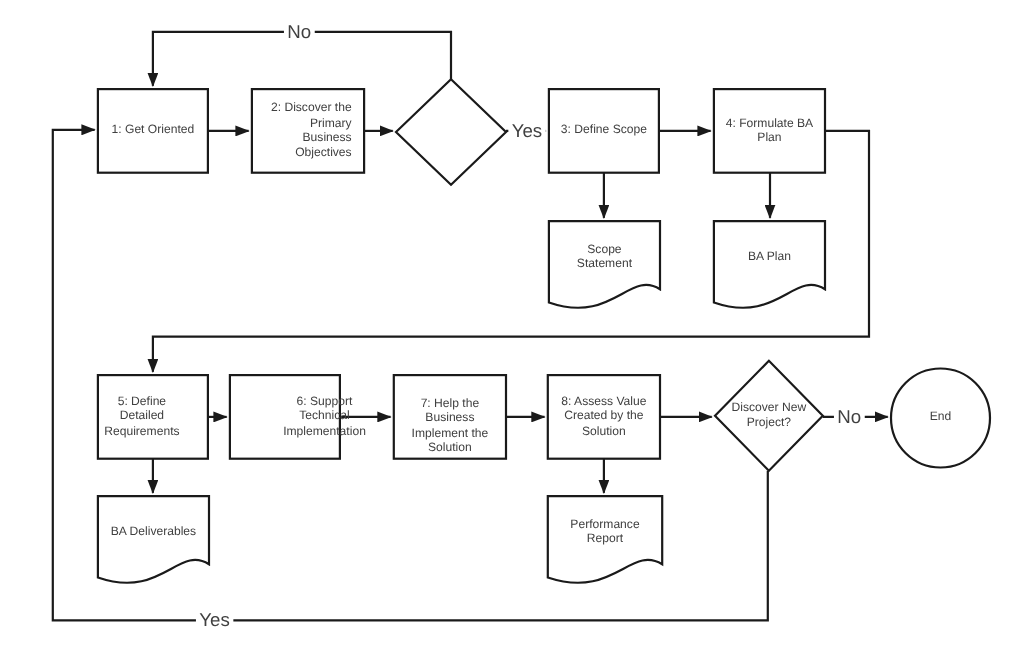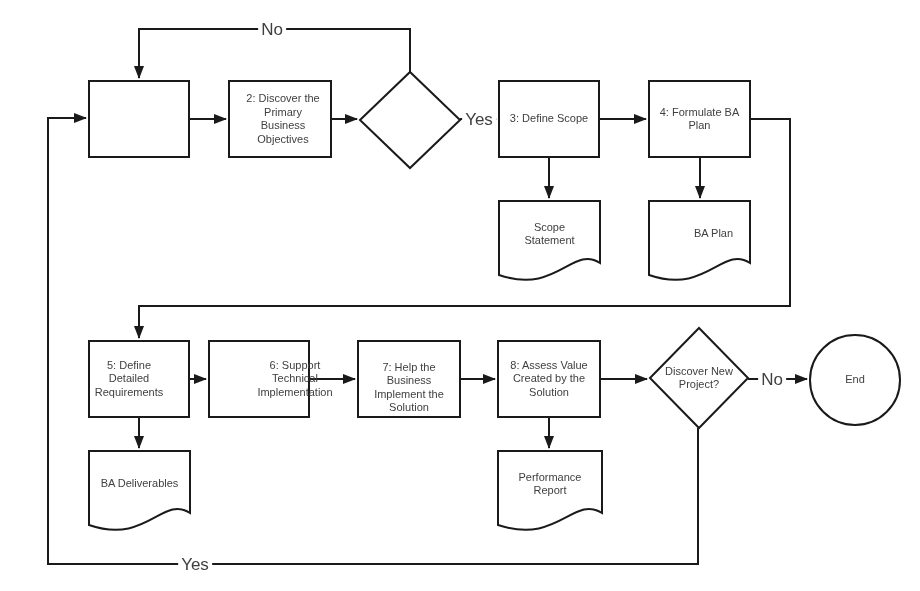--- a/index.html
+++ b/index.html
@@ -87,30 +87,31 @@
       <rect x="209" y="341" width="100" height="76"></rect>
       <rect x="358" y="341" width="102" height="76"></rect>
       <rect x="498" y="341" width="102" height="76"></rect>
       <polygon points="650,378 699,328 748,378 699,428"></polygon>
       <circle cx="855" cy="380" r="45"></circle>
       <path d="M89,451 H190 V513 C162,495 147,545 89,525 Z"></path>
       <path d="M498,451 H602 V513 C573,495 558,545 498,525 Z"></path>
     </g>
   </svg>
 
-  <div class="nl" style="left:229px; top:81px;  width:108px; height:76px;">2: Discover the
+  <div class="nl" style="left:89px;  top:81px;  width:100px; height:76px;">1: Get Oriented</div>
+  <div class="nl" style="left:229px; top:81px;  width:108px; height:76px;text-align:right;">2: Discover the
 Primary
 Business
 Objectives</div>
   <div class="nl" style="left:499px; top:81px;  width:100px; height:76px;">3: Define Scope</div>
   <div class="nl" style="left:649px; top:81px;  width:101px; height:76px;">4: Formulate BA
 Plan</div>
   <div class="nl" style="left:499px; top:203px; width:101px; height:62px;">Scope
 Statement</div>
-  <div class="nl" style="left:663px; top:203px; width:101px; height:62px;text-align:center;">BA Plan</div>
+  <div class="nl" style="left:649px; top:203px; width:101px; height:62px;text-align:center;">BA Plan</div>
   <div class="nl" style="left:89px;  top:341px; width:80px; height:76px;">5: Define
 Detailed
 Requirements</div>
   <div class="nl" style="left:209px; top:341px; width:100px; height:76px;padding-left:36px;">6: Support
 Technical
 Implementation</div>
   <div class="nl" style="left:358px; top:341px; width:102px; height:93px;">7: Help the
 Business
 Implement the
 Solution</div>

